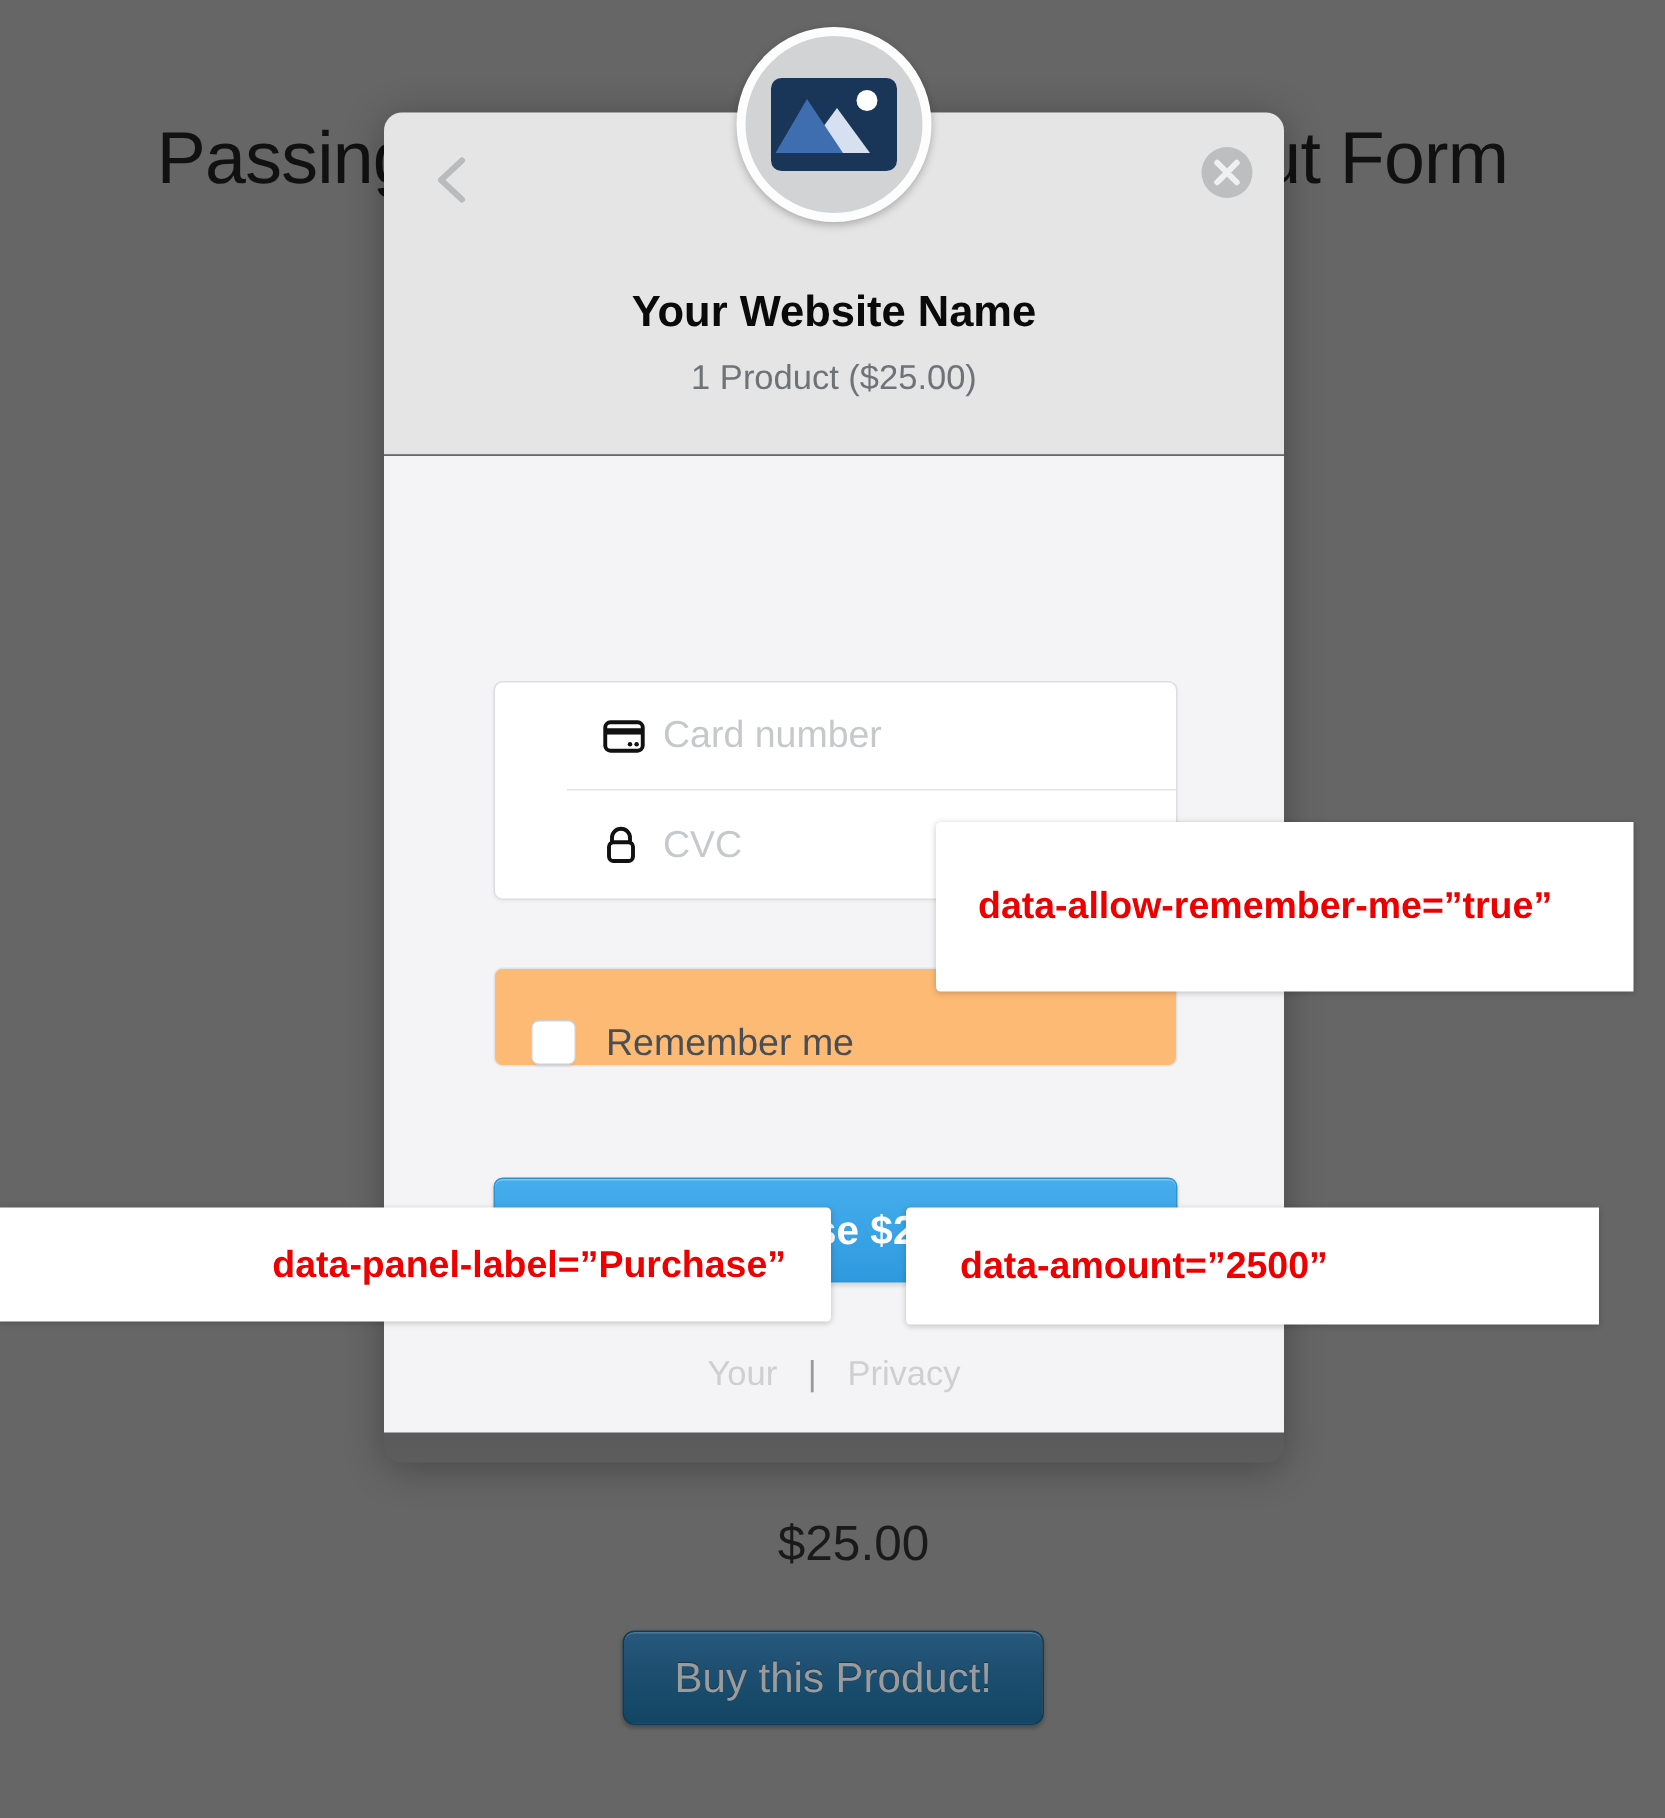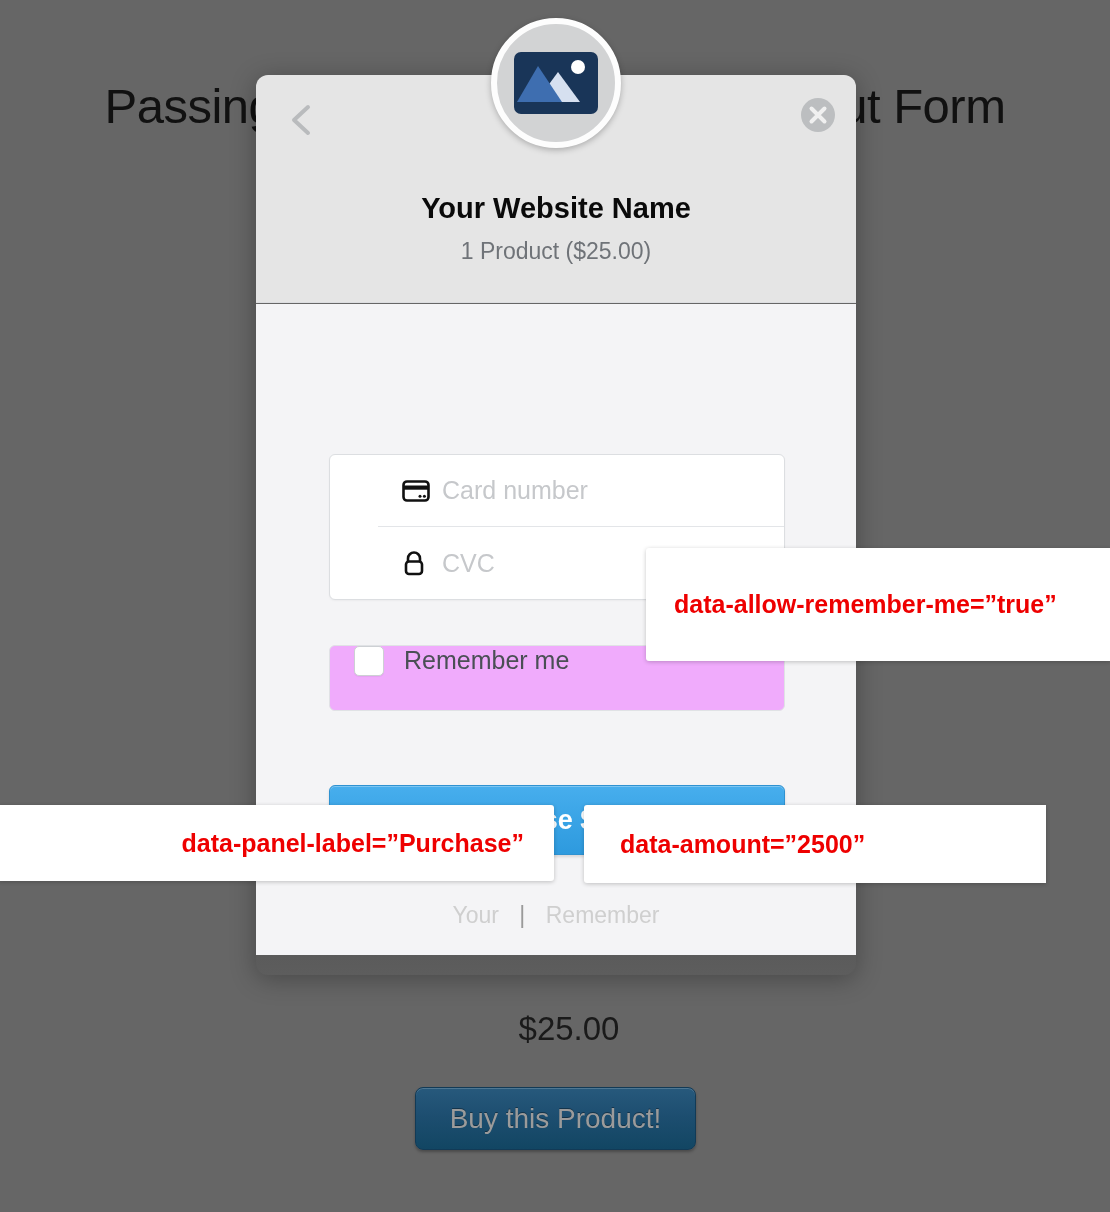--- a/index.html
+++ b/index.html
@@ -220,25 +220,25 @@
     color: #c6c8cb;
   }
 
   
   #remember-row {
     position: absolute;
     left: 73px;
     top: 341px;
     width: 456px;
     height: 66px;
-    background: #f0abfc;
+    background: #fdba74;
     border: 1px solid #e0e2e5;
     border-radius: 6px;
     display: flex;
-    align-items: flex-start;
+    align-items: flex-end;
     padding-left: 24px;
     cursor: pointer;
   }
 
   #remember-checkbox {
     width: 30px;
     height: 30px;
     border: 1px solid #cdd0d4;
     border-radius: 5px;
     background: #ffffff;
@@ -303,41 +303,41 @@
     z-index: 50;
   }
   .callout-text {
     color: #ee0000;
     font-size: 25px;
     font-weight: bold;
     white-space: nowrap;
   }
 
   #callout-remember {
-    left: 646px;
+    left: 624px;
     top: 548px;
     width: 465px;
     height: 113px;
     border-radius: 3px 0 0 3px;
     justify-content: flex-start;
     padding-left: 28px;
   }
 
   #callout-panel-label {
     left: -2px;
     top: 805px;
     width: 556px;
     height: 76px;
     border-radius: 0 3px 3px 0;
     justify-content: flex-end;
     padding-right: 30px;
   }
 
   #callout-amount {
-    left: 584px;
+    left: 604px;
     top: 805px;
     width: 462px;
     height: 78px;
     border-radius: 3px 0 0 3px;
     justify-content: flex-start;
     padding-left: 36px;
   }
 </style>
 </head>
 <body>
@@ -423,21 +423,21 @@
     </div>
 
     <div id="purchase-button">Purchase $25.00</div>
 
   </div>
 </div>
 
 <div id="legal-links">
   <a>Your</a>
   <span id="legal-divider">|</span>
-  <a>Remember</a>
+  <a>Privacy</a>
 </div>
 
 <div class="callout" id="callout-remember">
   <span class="callout-text">data-allow-remember-me=”true”</span>
 </div>
 
 <div class="callout" id="callout-panel-label">
   <span class="callout-text">data-panel-label=”Purchase”</span>
 </div>
 

